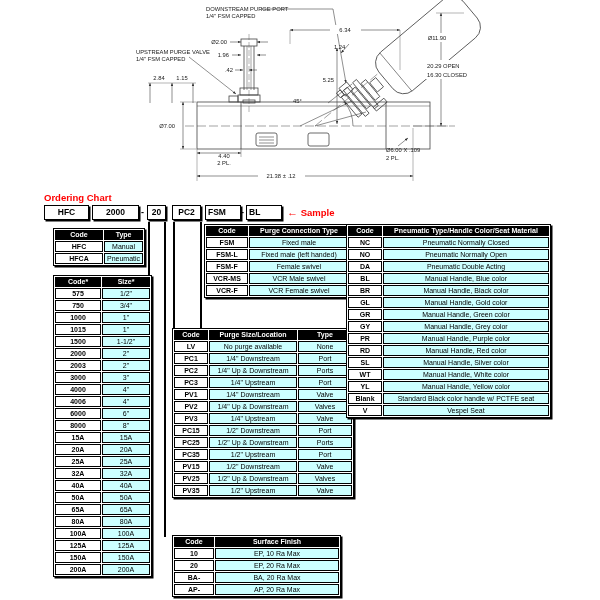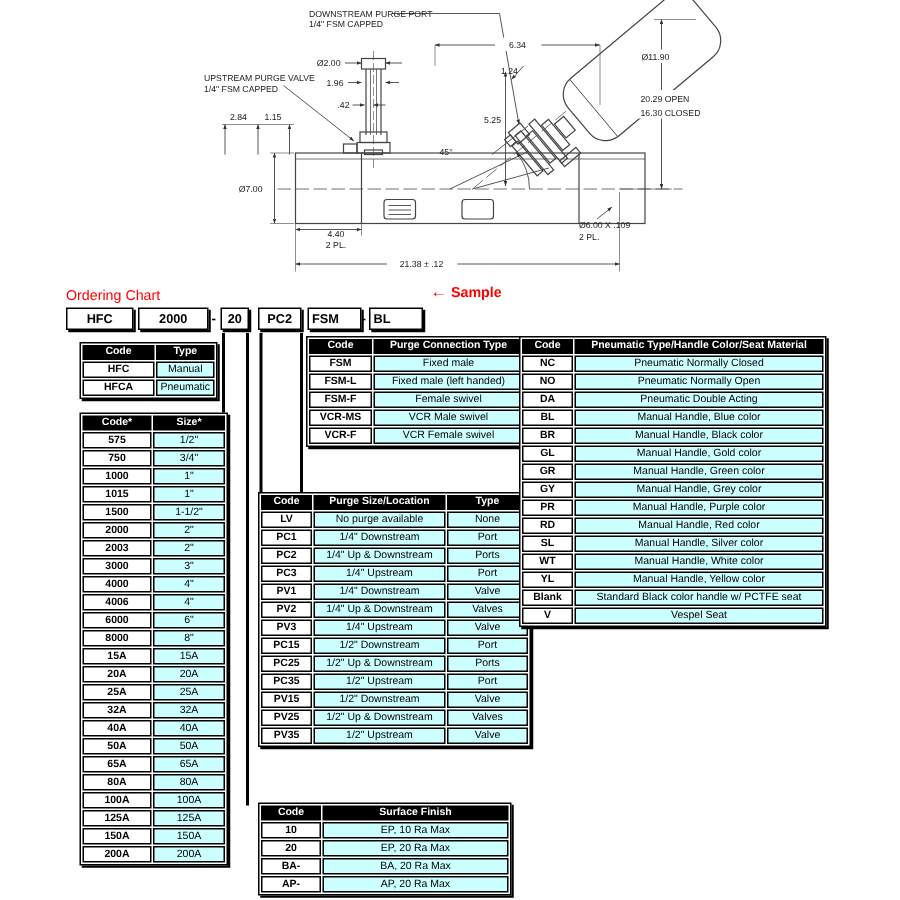--- a/index.html
+++ b/index.html
@@ -1,24 +1,24 @@
 <!DOCTYPE html>
 <html><head>
 <meta charset="utf-8">
 <style>
   html,body{margin:0;padding:0;background:#fff;}
   #page{position:relative;width:600px;height:600px;background:#ffffff;overflow:hidden;
         font-family:"Liberation Sans", sans-serif;}
   svg text{font-family:"Liberation Sans", sans-serif;fill:#222;}
-  #ordering-title{position:absolute;left:44px;top:192px;font-size:9.5px;font-weight:normal;color:#ff0000;}
+  #ordering-title{position:absolute;left:44px;top:192px;font-size:9.5px;font-weight:bold;color:#ff0000;}
   .sbox{position:absolute;top:205px;height:13px;border:1.5px solid #000;background:#fff;
         font-size:8.5px;font-weight:bold;line-height:13px;text-align:center;
         box-shadow:1.5px 1.5px 0 #000;}
   .sdash{position:absolute;top:205px;font-size:9px;font-weight:bold;line-height:14px;}
-  #sample-tag{position:absolute;left:287px;top:188px;font-size:9.5px;font-weight:bold;color:#ff0000;line-height:14px;}
+  #sample-tag{position:absolute;left:287px;top:205px;font-size:9.5px;font-weight:bold;color:#ff0000;line-height:14px;}
   #sample-tag .arr{font-size:11px;}
   .leg{position:absolute;width:1.5px;background:#000;}
   table.ochart{position:absolute;border-collapse:separate;border-spacing:1px;
         background:#fff;border:1px solid #000;box-shadow:1.5px 1.5px 0 #000;}
   table.ochart th{background:#000;color:#fff;font-size:7px;font-weight:bold;
         padding:1px 2px;line-height:8px;white-space:nowrap;text-align:center;}
   table.ochart td{border:1px solid #000;font-size:7px;line-height:9px;height:9px;
         padding:0 2px;white-space:nowrap;text-align:center;}
   table.ochart td.code{font-weight:bold;background:#fff;}
   table.ochart td.val{background:#ccffff;}

